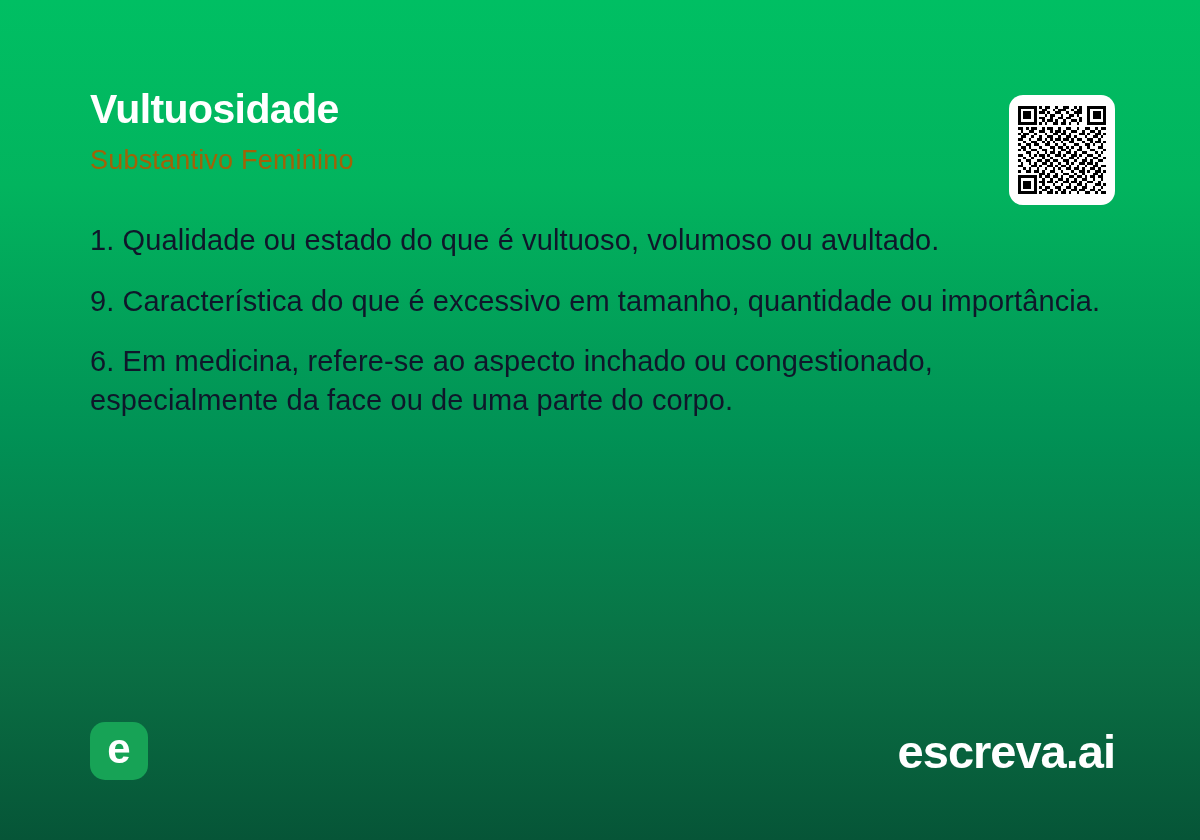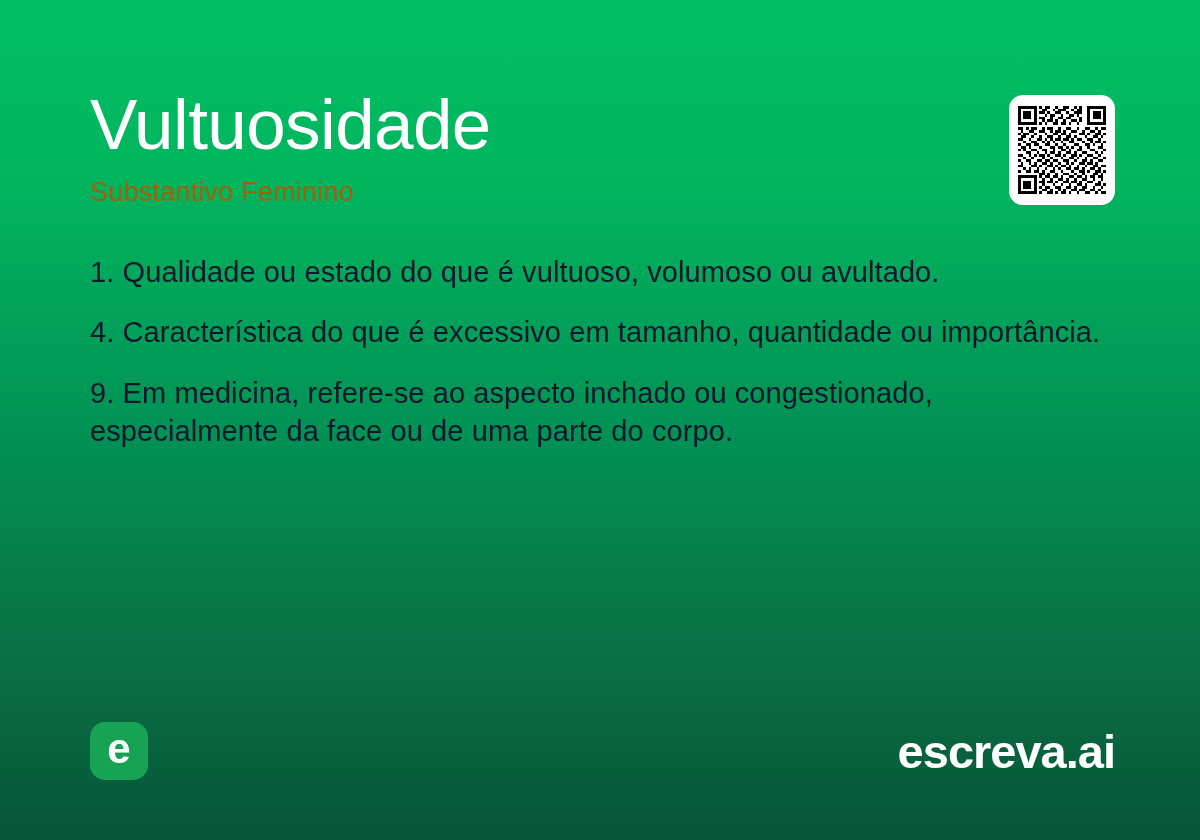--- a/index.html
+++ b/index.html
@@ -6,22 +6,22 @@
   html, body { width:1200px; height:840px; }
   body {
     font-family:"Liberation Sans", sans-serif;
     background:linear-gradient(180deg,#00bf63 0%,#02b45e 22%,#019155 52%,#0a6e43 80%,#065537 100%);
     overflow:hidden;
     position:relative;
   }
   .card { position:absolute; inset:0; padding:88px 90px 0 90px; }
 
   .word-title {
-    font-size:71px;
-    font-weight:normal;
+    font-size:41px;
+    font-weight:bold;
     color:#ffffff;
     letter-spacing:-0.6px;
     line-height:1.05;
   }
   .word-class {
     margin-top:14px;
     font-size:27px;
     color:#a16207;
     font-weight:400;
     letter-spacing:0.2px;
@@ -76,22 +76,22 @@
 </head>
 <body>
 
 <div class="card">
 
   <h1 class="word-title">Vultuosidade</h1>
   <div class="word-class">Substantivo Feminino</div>
 
   <div class="definitions">
     <p class="definition">1. Qualidade ou estado do que é vultuoso, volumoso ou avultado.</p>
-    <p class="definition">4. Característica do que é excessivo em tamanho, quantidade ou importância.</p>
-    <p class="definition">9. Em medicina, refere-se ao aspecto inchado ou congestionado, especialmente da face ou de uma parte do corpo.</p>
+    <p class="definition">9. Característica do que é excessivo em tamanho, quantidade ou importância.</p>
+    <p class="definition">6. Em medicina, refere-se ao aspecto inchado ou congestionado, especialmente da face ou de uma parte do corpo.</p>
   </div>
 
   <div class="qr-card">
     <svg viewBox="0 0 33 33" shape-rendering="crispEdges">
       <rect width="33" height="33" fill="#ffffff"></rect>
       <g fill="#000000">
         <rect x="0" y="0" width="7" height="1"></rect>
           <rect x="0" y="6" width="7" height="1"></rect>
         <rect x="0" y="0" width="1" height="7"></rect>
           <rect x="6" y="0" width="1" height="7"></rect>

